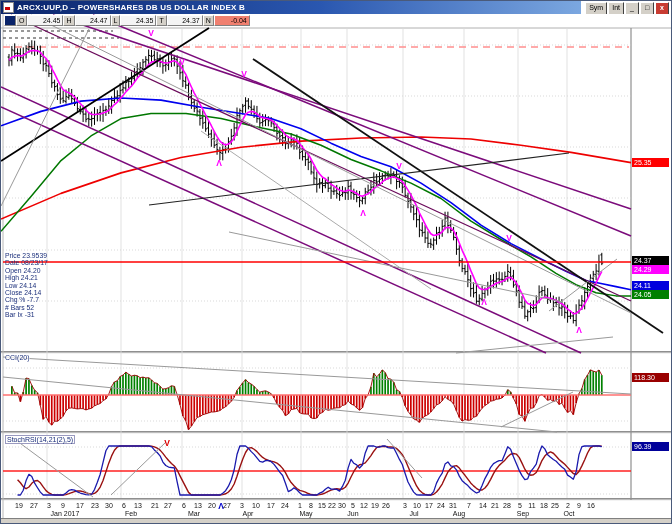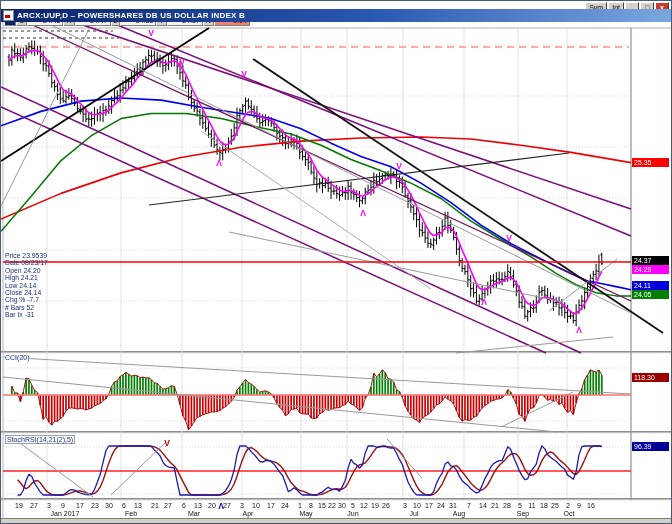--- a/index.html
+++ b/index.html
@@ -1,18 +1,18 @@
 <!DOCTYPE html>
 <html><head>
 <meta charset="utf-8">
 <style>
   html,body{margin:0;padding:0;background:#cfcfcf;font-family:"Liberation Sans",sans-serif;}
   .window{position:relative;width:672px;height:524px;background:#ffffff;overflow:hidden;
           border:1px solid #4a5a7a;box-sizing:border-box;}
-  .titlebar{position:absolute;left:0;top:8px;width:672px;height:13px;
+  .titlebar{position:absolute;left:0;top:0;width:580px;height:13px;
             background:linear-gradient(90deg,#0a246a 0%,#2a57b0 55%,#7ba7e0 100%);
             display:flex;align-items:center;z-index:30;}
   .title-icon{width:9px;height:9px;margin:0 3px 0 2px;background:#fff;border:1px solid #888;
               position:relative;flex:0 0 auto;}
   .title-icon:after{content:"";position:absolute;left:1px;top:4px;width:5px;height:3px;background:#c00;}
   .title-text{color:#fff;font-size:8px;font-weight:bold;letter-spacing:.2px;white-space:nowrap;}
   .tb-buttons{position:absolute;right:2px;top:1px;display:flex;gap:1px;}
   .tb-btn{height:11px;background:#d4d0c8;border:1px solid;border-color:#fff #404040 #404040 #fff;
           font-size:7px;line-height:9px;padding:0 3px;color:#000;}
   .tb-btn.sq{width:12px;text-align:center;padding:0;}

